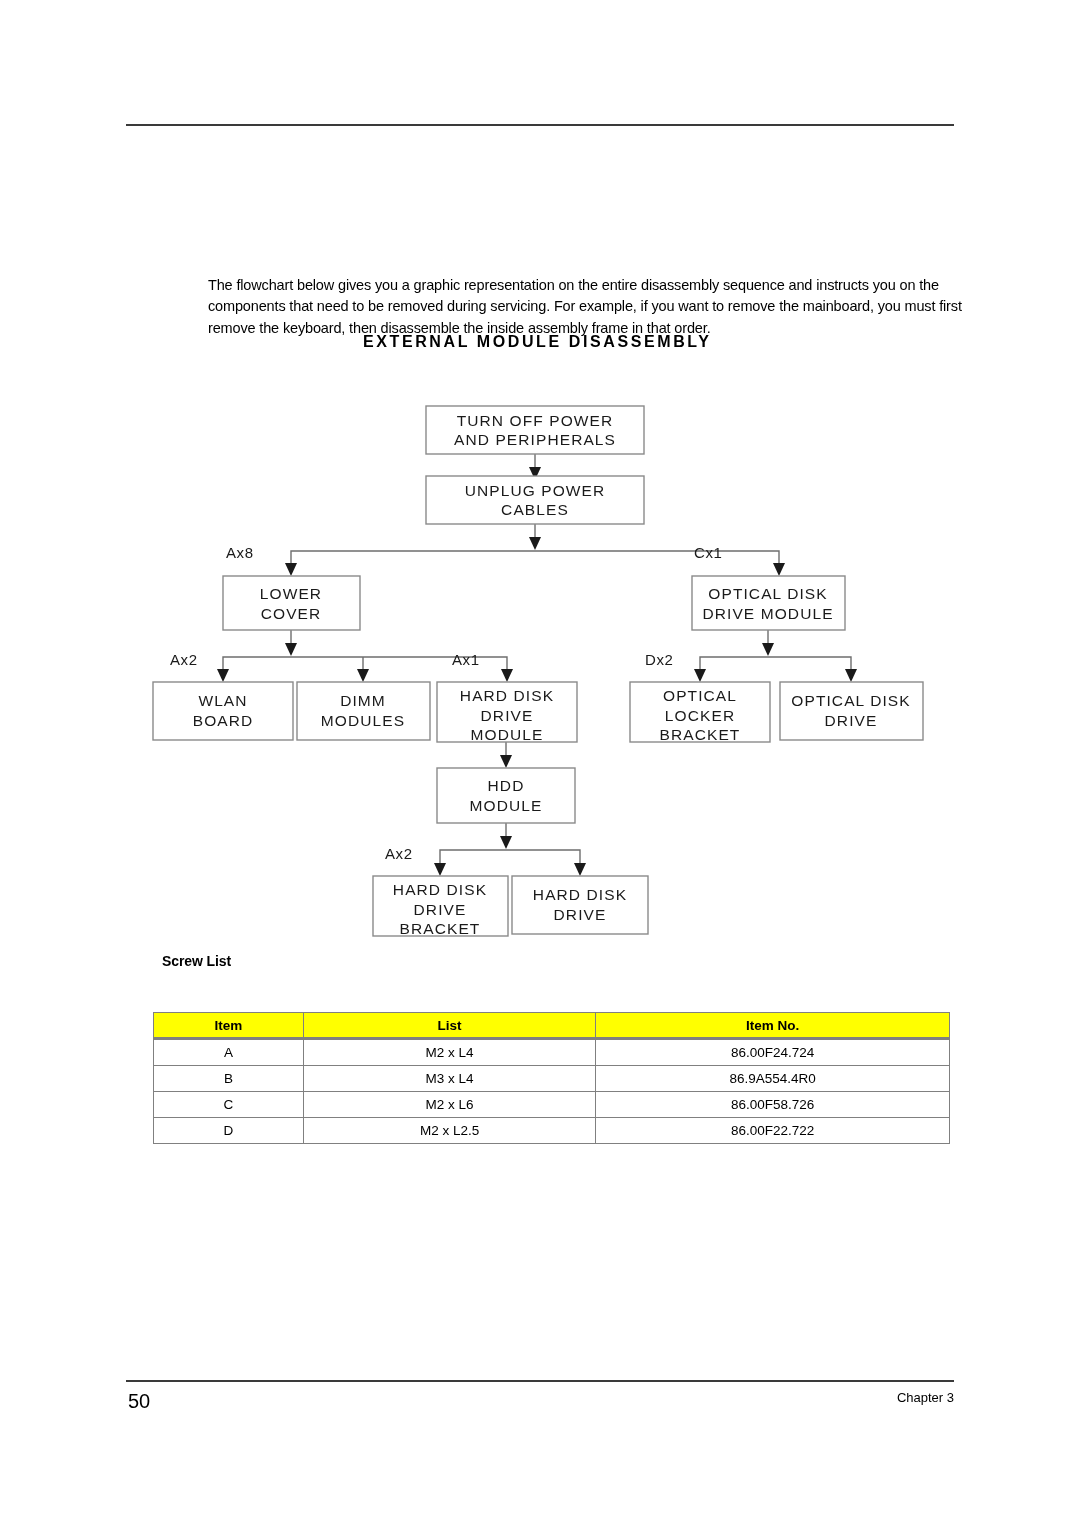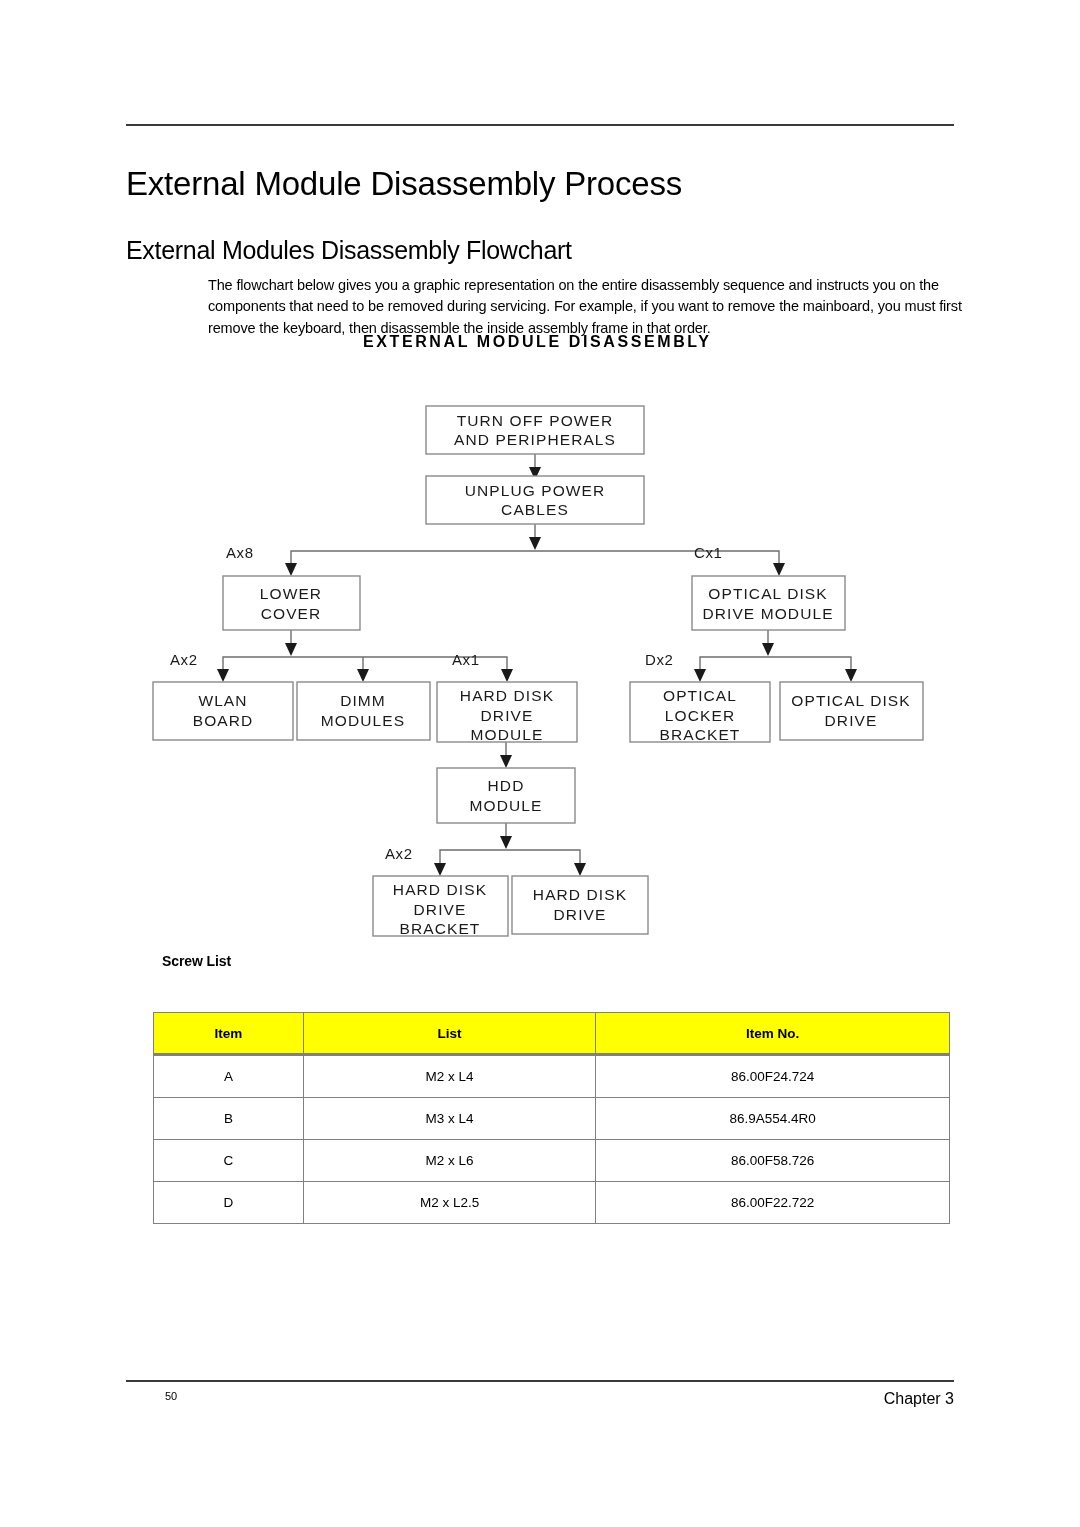--- a/index.html
+++ b/index.html
@@ -87,21 +87,21 @@
     left: 153px;
     top: 1012px;
     width: 797px;
     border-collapse: collapse;
     font-size: 13.5px;
   }
   table.screw th,
   table.screw td {
     border: 1px solid #808080;
     text-align: center;
-    padding: 8px;
+    padding: 0;
     height: 25px;
     font-weight: normal;
   }
   table.screw thead th {
     background: #FFFF00;
     font-weight: bold;
     height: 24px;
     border-bottom: 3px solid #808080;
   }
   table.screw col.c-item { width: 150px; }
@@ -112,28 +112,27 @@
     left: 126px;
     top: 1380px;
     width: 828px;
     height: 1.5px;
     background: #3a3a3a;
   }
   .footer-page {
     position: absolute;
     left: 128px;
     top: 1390px;
-    font-size: 11px;
-    margin-left: 37px;
+    font-size: 20px;
   }
   .footer-chapter {
     position: absolute;
     right: 126px;
     top: 1390px;
-    font-size: 16px;
+    font-size: 13px;
     text-align: right;
   }
   svg text.boxlabel {
     font-family: "Liberation Sans", sans-serif;
     font-size: 15.5px;
     letter-spacing: 1.1px;
     fill: #1a1a1a;
     text-anchor: middle;
     dominant-baseline: middle;
   }
@@ -158,23 +157,21 @@
     fill: #1a1a1a;
   }
 </style>
 </head>
 <body>
 
 <div class="page">
 
   <div class="top-rule"></div>
 
-  <h1 class="h1">External Module Disassembly Process</h1>
-
-  <h2 class="h2">External Modules Disassembly Flowchart</h2>
+
 
   <p class="body-copy">The flowchart below gives you a graphic representation on the entire disassembly sequence and instructs you on the components that need to be removed during servicing. For example, if you want to remove the mainboard, you must first remove the keyboard, then disassemble the inside assembly frame in that order.</p>
 
   <div class="chart-title">EXTERNAL MODULE DISASSEMBLY</div>
 
   <svg class="flow" width="1080" height="620" viewBox="0 0 1080 620" style="top:380px;">
 
     <line class="conn" x1="535" y1="74" x2="535" y2="92"></line>
     <polygon class="arrow" points="535,100 529,87 541,87"></polygon>
 

